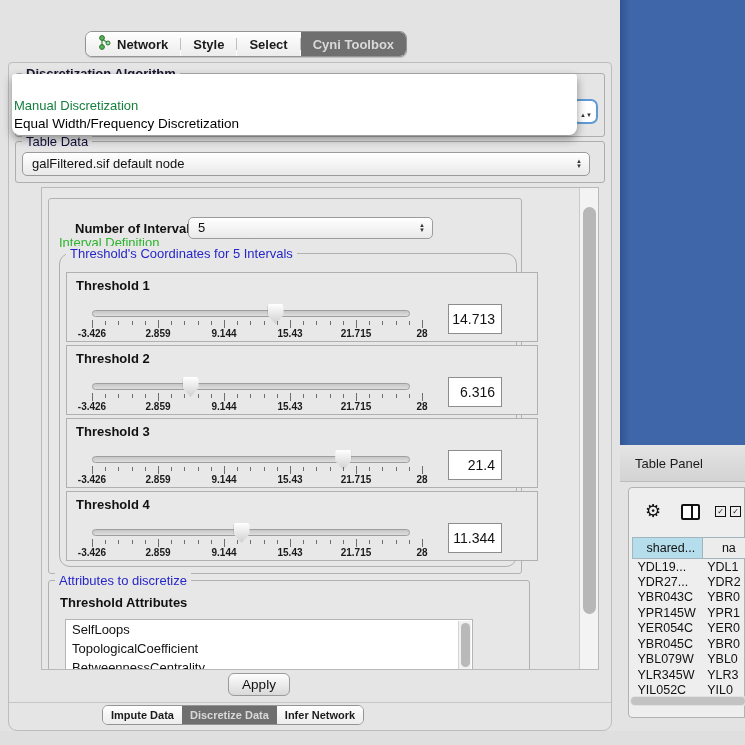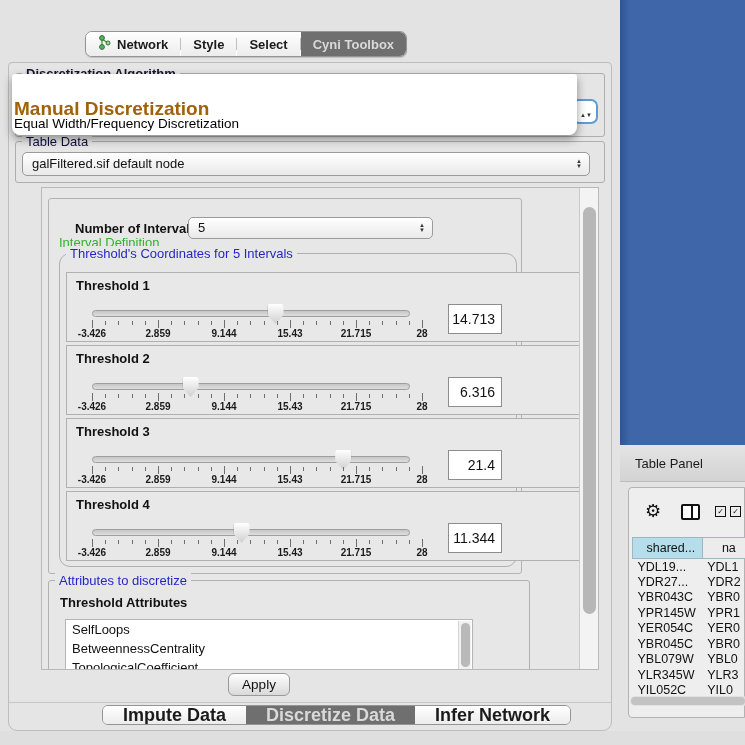--- a/index.html
+++ b/index.html
@@ -44,38 +44,38 @@
   #combo-tabledata { left:6px; top:10px; width:568px; height:24px; line-height:22px; }
   #combo-disc-frag { position:absolute; left:556px; top:25px; width:26px; height:25px;
     background:#fff; border:2.5px solid #5e9bd6; border-radius:7px; }
   #combo-disc-frag .stepper { position:absolute; right:4px; top:4px; }
   #combo-disc-frag .stepper span { font-size:6px; line-height:5px; color:#333; }
 
   
   .algo-popup { position:absolute; left:12px; top:74px; width:565px; height:61px; background:#fff;
     border-radius:3px 3px 8px 8px; box-shadow:0 4px 10px rgba(0,0,0,.4); z-index:60; }
   .algo-prompt { position:absolute; left:150px; top:5px; font-size:13px; color:#b2b2b2; }
-  .algo-opt1 { position:absolute; left:2px; top:24px; font-size:19px; font-weight:700; color:#a16207; }
+  .algo-opt1 { position:absolute; left:2px; top:24px; font-size:13px; font-weight:400; color:#15803d; }
   .algo-opt2 { position:absolute; left:2px; top:42px; font-size:13.5px; color:#000; }
 
   
   .inner-panel { position:absolute; left:32px; top:124px; width:558px; height:483px;
     background:#e7e7e7; border:1px solid #b9b9b9; overflow:hidden; }
   .v-scroll { position:absolute; left:537px; top:0; width:20px; height:483px; background:#f3f3f3; border-left:1px solid #cacaca; }
   .v-thumb { position:absolute; left:3px; top:19px; width:13px; height:407px; background:#b7b7b7; border-radius:7px; }
 
   #grp-interval { left:6px; top:10px; width:474px; height:376px; border-color:#b2b2b2; }
   .numint-label { position:absolute; left:26px; top:22px; font-weight:700; font-size:13px; }
   #combo-intervals { left:139px; top:18px; width:245px; height:22px; }
 
   #grp-thresholds { position:absolute; left:10px; top:54px; width:458px; height:314px; border:1px solid #b0b0b0; border-radius:11px; }
   #grp-thresholds > .group-title, #grp-attrs > .group-title { background:#e7e7e7; }
   #grp-interval > .group-title { background:#e7e7e7; }
 
-  .thr-box { position:absolute; left:6px; width:516px; height:70px; background:#e8e8e8; border:1px solid #b0b0b0; }
+  .thr-box { position:absolute; left:6px; width:472px; height:70px; background:#e8e8e8; border:1px solid #b0b0b0; }
   .thr-label { position:absolute; left:9px; top:5px; font-weight:700; font-size:13px; }
   .track { position:absolute; left:25px; top:37px; width:318px; height:7px; border:1px solid #9e9e9e; border-radius:4px;
     background:linear-gradient(#c6c6c6,#dedede); }
   .thumb { position:absolute; top:31px; width:16px; height:20px;
     background:linear-gradient(#ffffff,#cfcfcf); filter:drop-shadow(0 0 1px #666);
     clip-path:polygon(8% 0,92% 0,100% 12%,100% 55%,50% 100%,0 55%,0 12%); }
   .ticks { position:absolute; left:25px; top:47px; width:331px; height:9px; }
   .tick { position:absolute; top:1px; width:1px; height:4px; background:#6e6e6e; }
   .tick.major { height:8px; top:0; }
   .tick-labels { position:absolute; left:25px; top:55px; width:331px; height:12px; }
@@ -90,21 +90,21 @@
   .list-scroll { position:absolute; right:1px; top:1px; width:13px; height:66px; background:#f1f1f1; border-left:1px solid #d5d5d5; }
   .list-thumb { position:absolute; left:2px; top:2px; width:9px; height:44px; background:#b9b9b9; border-radius:5px; }
 
   .apply-btn { position:absolute; left:219px; top:610px; width:62px; height:23px;
     background:linear-gradient(#fefefe,#d9d9d9); border:1px solid #9a9a9a; border-radius:6px;
     font-size:13.5px; text-align:center; line-height:21px; color:#111; }
   .bottom-divider { position:absolute; left:0; top:639px; width:602px; height:1px; background:#c6c6c6; }
 
   .bottom-tabbar { position:absolute; left:93px; top:642px; height:20px; display:flex;
     background:#fdfdfd; border:1px solid #949494; border-radius:6px; overflow:hidden; }
-  .btab { display:flex; align-items:center; padding:0 20px; font-size:18px; font-weight:600; color:#1b1b1b; background:linear-gradient(#ffffff,#ececec); }
+  .btab { display:flex; align-items:center; padding:0 8px; font-size:11px; font-weight:600; color:#1b1b1b; background:linear-gradient(#ffffff,#ececec); }
   .btab.selected { background:#6f6f6f; color:#d9d9d9; }
 
   .bottom-strip { position:absolute; left:0; top:731px; width:745px; height:14px; background:#dfdfdf; }
 
   
   .net-frame { position:absolute; left:620px; top:0; width:125px; height:445px;
     background:linear-gradient(90deg,#325492,#3f66a9 10px,#3f66a9); }
 
   
   .tp-bar { position:absolute; left:620px; top:445px; width:125px; height:37px;
@@ -371,22 +371,22 @@
       </div>
 
       <div id="grp-attrs">
         <span class="group-title t-blue">Attributes to discretize</span>
         <span class="attrs-header">Threshold Attributes</span>
         <div class="attr-list" id="attr-list">
           <div class="list-scroll">
               <div class="list-thumb"></div>
             </div>
         <div class="attr-item">SelfLoops</div>
+            <div class="attr-item">TopologicalCoefficient</div>
             <div class="attr-item">BetweennessCentrality</div>
-            <div class="attr-item">TopologicalCoefficient</div>
           </div>
       </div>
 
       <div class="v-scroll">
           <div class="v-thumb"></div>
         </div>
     </div>
 
     <div class="apply-btn">Apply</div>
     <div class="bottom-divider"></div>

